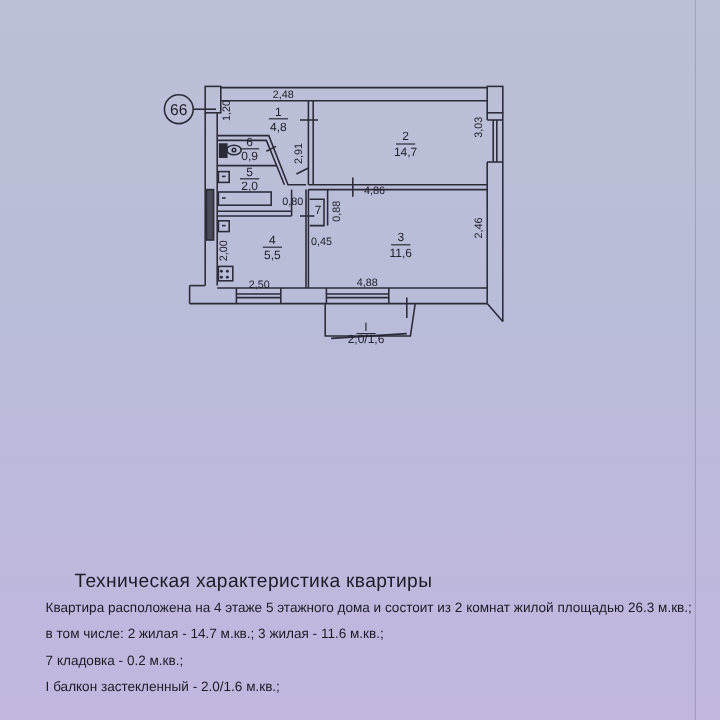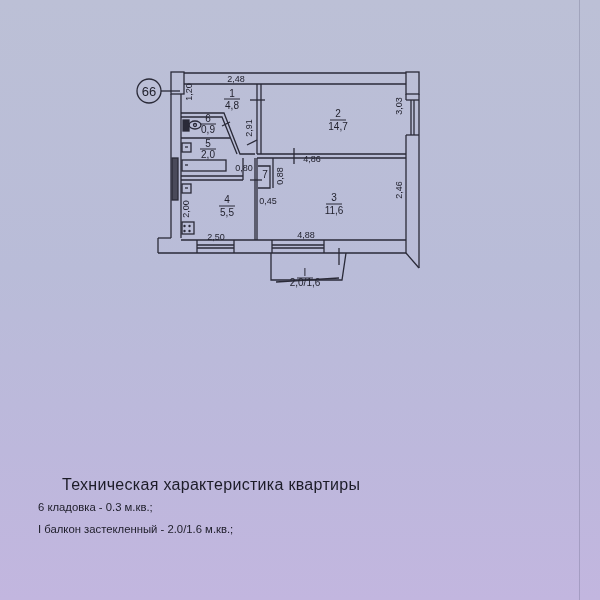--- a/index.html
+++ b/index.html
@@ -168,15 +168,17 @@
       <text transform="translate(283,176) rotate(-90)" text-anchor="middle">0,88</text>
       <text transform="translate(402,190) rotate(-90)" text-anchor="middle">2,46</text>
       <text transform="translate(189,209) rotate(-90)" text-anchor="middle">2,00</text>
     </g>
   </svg>
 </div>
 
 <div class="title">Техническая характеристика квартиры</div>
 
 <div class="desc">
-  <div>6 кладовка - 0.3 м.кв.;</div>
+  <div>Квартира расположена на 4 этаже 5 этажного дома и состоит из 2 комнат жилой площадью 26.3 м.кв.;</div>
+  <div>в том числе: 2 жилая - 14.7 м.кв.; 3 жилая - 11.6 м.кв.;</div>
+  <div>7 кладовка - 0.2 м.кв.;</div>
   <div>I балкон застекленный - 2.0/1.6 м.кв.;</div>
 </div>
 
 </body></html>

